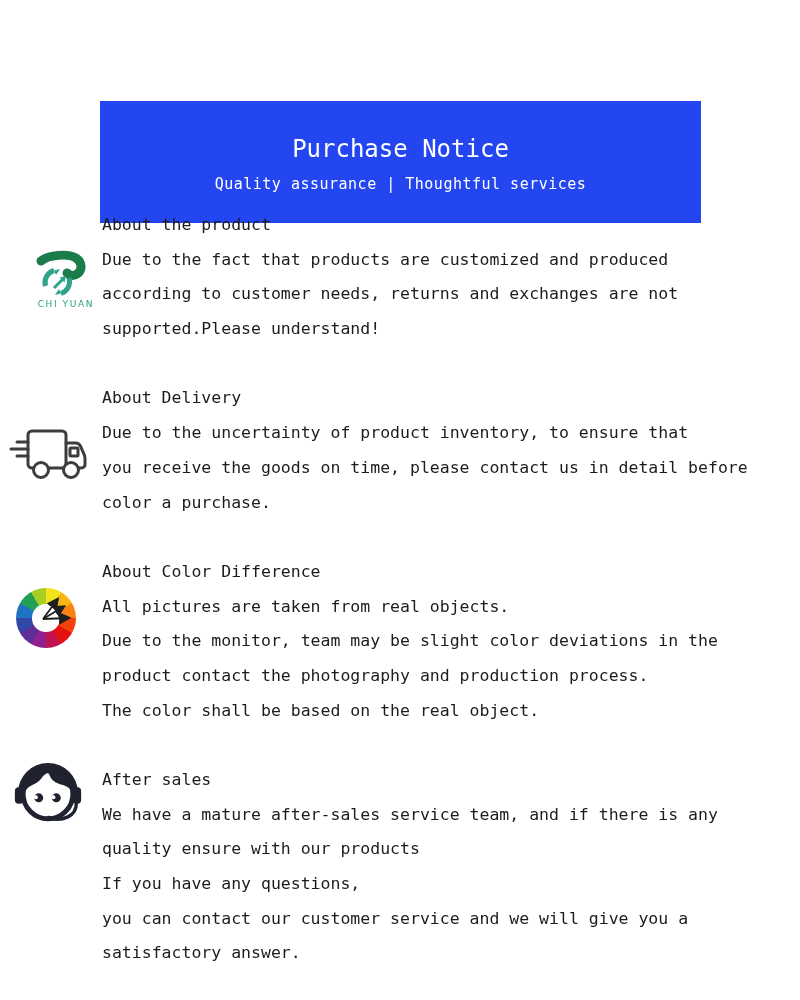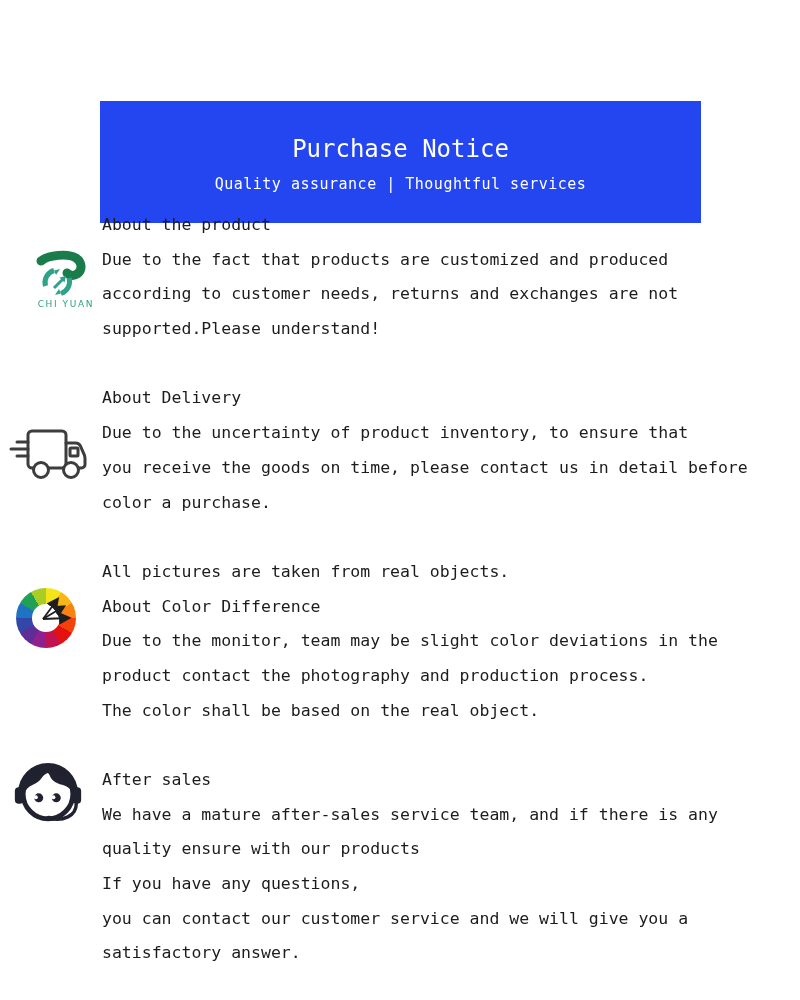--- a/index.html
+++ b/index.html
@@ -128,22 +128,22 @@
     </section>
 
     <section class="gap">
       <div class="line">About Delivery</div>
       <div class="line">Due to the uncertainty of product inventory, to ensure that</div>
       <div class="line">you receive the goods on time, please contact us in detail before</div>
       <div class="line">color a purchase.</div>
     </section>
 
     <section class="gap">
+      <div class="line">About Color Difference</div>
       <div class="line">All pictures are taken from real objects.</div>
-      <div class="line">About Color Difference</div>
       <div class="line">Due to the monitor, team may be slight color deviations in the</div>
       <div class="line">product contact the photography and production process.</div>
       <div class="line">The color shall be based on the real object.</div>
     </section>
 
     <section>
       <div class="line">After sales</div>
       <div class="line">We have a mature after-sales service team, and if there is any</div>
       <div class="line">quality ensure with our products</div>
       <div class="line">If you have any questions,</div>

